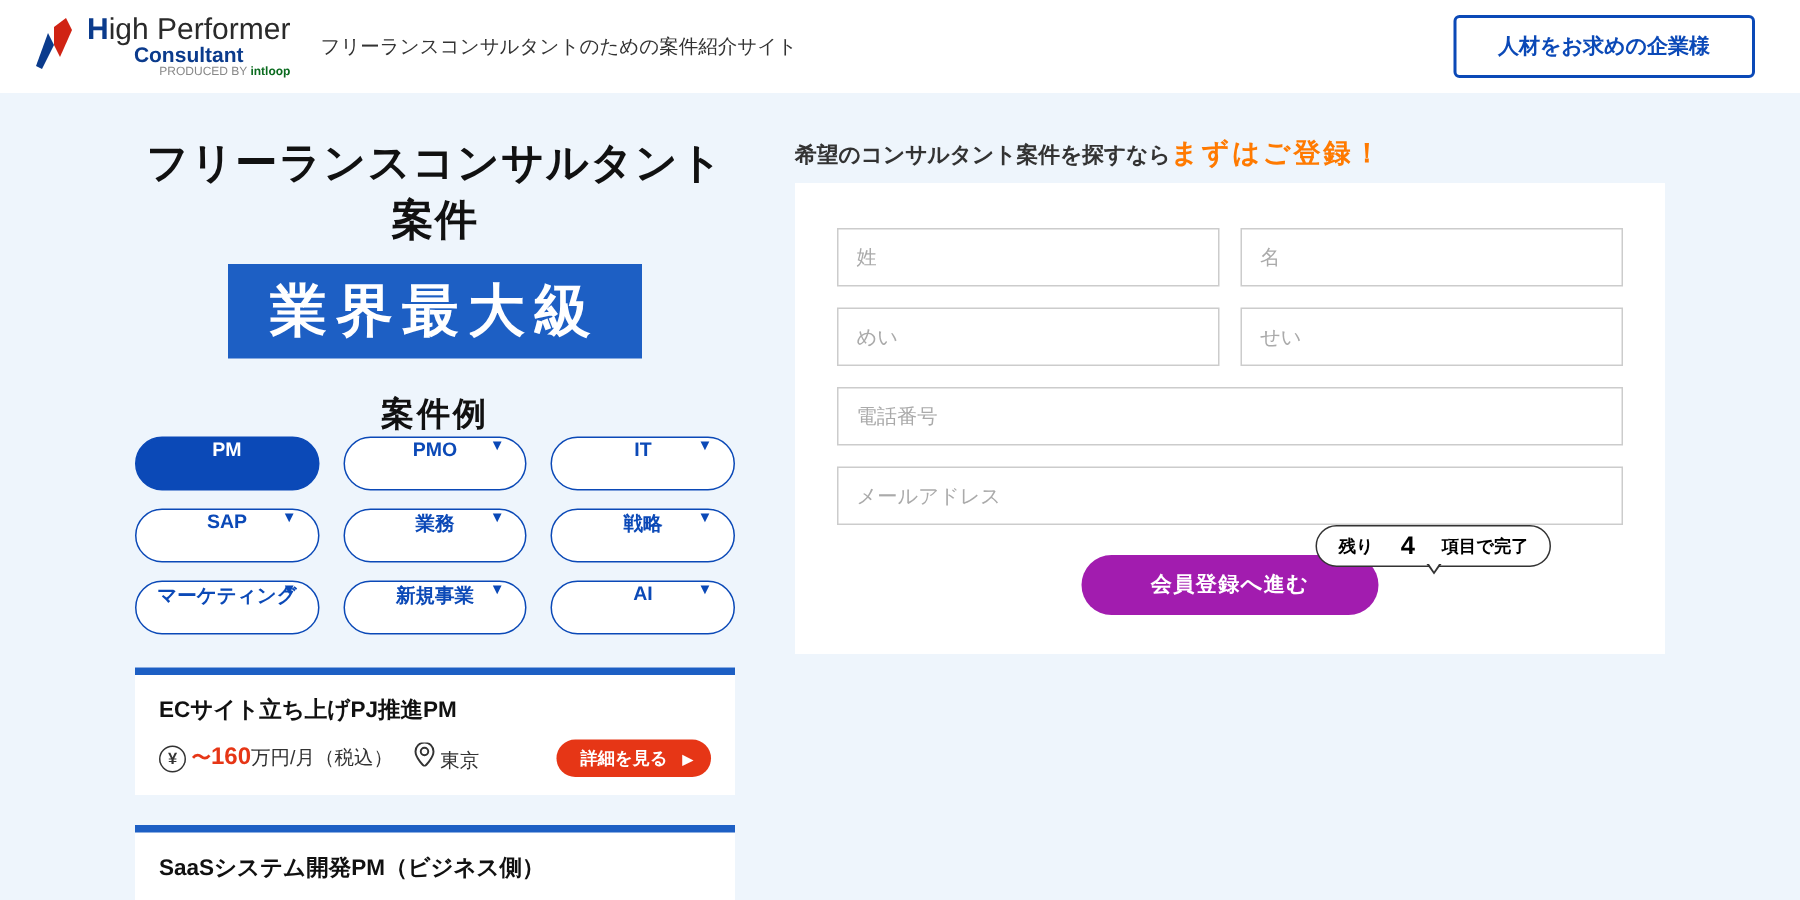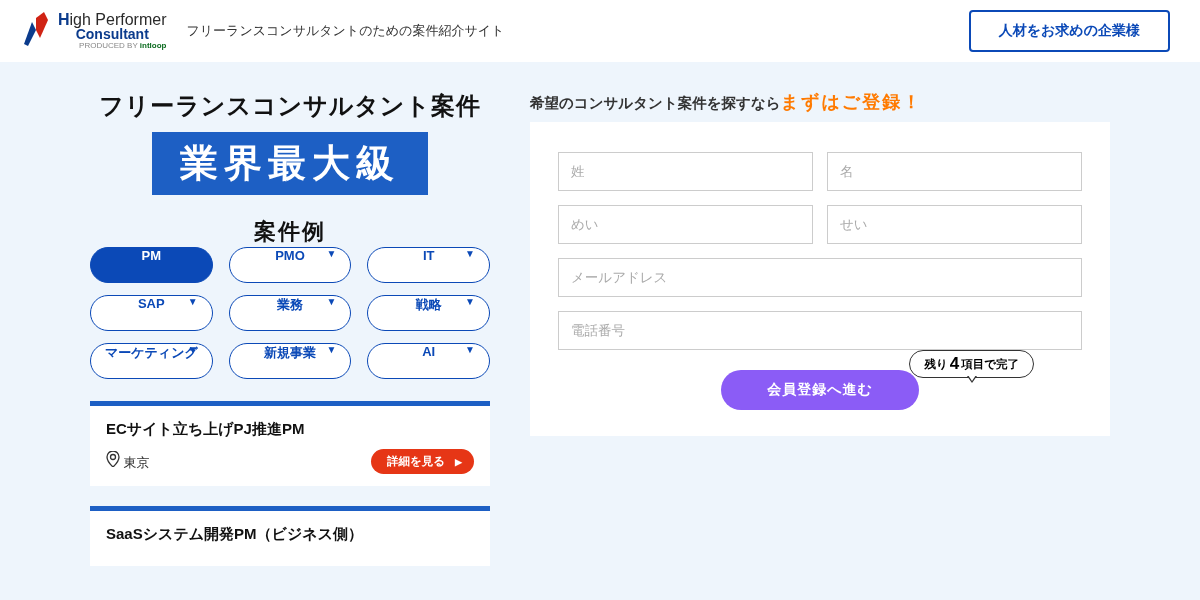--- a/index.html
+++ b/index.html
@@ -3,31 +3,31 @@
 <meta charset="utf-8">
 <style>
 *{box-sizing:border-box;margin:0;padding:0;}
 body{font-family:"Hiragino Kaku Gothic ProN","Yu Gothic",Meiryo,sans-serif;background:#fff;}
 .header{display:flex;align-items:center;justify-content:space-between;padding:10px 30px 10px 20px;}
 .logo-wrap{display:flex;align-items:center;gap:20px;}
 .logo{display:flex;align-items:center;gap:8px;}
 .logo-mark{width:30px;height:38px;position:relative;}
 .logo-mark svg{overflow:visible;}
 .logo-text{display:flex;flex-direction:column;line-height:1.05;}
-.logo-main{font-size:16px;font-weight:700;color:#0b3b8c;}
+.logo-main{font-size:20px;font-weight:700;color:#0b3b8c;}
 .logo-main .light{color:#2a2a2a;font-weight:500;}
 .logo-sub{font-size:14px;color:#0b3b8c;font-weight:600;text-align:center;margin-top:-2px;}
 .logo-tag{font-size:8px;color:#888;text-align:right;}
 .logo-tag b{color:#0b6b1f;font-weight:700;}
 .tagline{font-size:13px;color:#333;}
 .corp-btn{border:2px solid #0b49b7;color:#0b49b7;background:#fff;padding:10px 28px;font-size:14px;font-weight:700;border-radius:4px;cursor:pointer;}
 .hero{background:#eef5fc;padding:28px 0 60px;min-height:525px;}
 .hero-inner{width:1020px;margin:0 auto;display:flex;gap:40px;align-items:flex-start;}
 .left-col{width:400px;}
-.hero-title{font-size:24px;font-weight:800;color:#111;text-align:center;letter-spacing:1px;}
+.hero-title{font-size:28px;font-weight:800;color:#111;text-align:center;letter-spacing:1px;}
 .hero-badge{display:block;margin:10px auto 22px;background:#1d5fc4;color:#fff;font-size:38px;font-weight:800;padding:6px 28px;width:fit-content;letter-spacing:6px;}
 .ex-label{text-align:center;font-size:22px;font-weight:800;color:#111;letter-spacing:2px;}
 .cat-grid{display:grid;grid-template-columns:repeat(3,1fr);gap:12px 16px;margin-bottom:22px;}
 .cat-btn{border:1.5px solid #0b49b7;background:#fff;color:#0b49b7;border-radius:999px;height:36px;display:flex;align-items:flex-start;justify-content:center;font-size:13px;font-weight:700;cursor:pointer;position:relative;}
 .cat-btn.active{background:#0b49b7;color:#fff;}
 .cat-btn .caret{position:absolute;right:14px;font-size:10px;}
 .job-card{background:#fff;border-top:5px solid #1d5fc4;padding:14px 16px 12px;margin-bottom:20px;}
 .job-title{font-size:15px;font-weight:700;color:#111;margin-bottom:10px;}
 .job-row{display:flex;align-items:center;justify-content:space-between;}
 .job-info{display:flex;align-items:center;gap:14px;color:#333;font-size:13px;}
@@ -39,25 +39,25 @@
 .detail-btn .tri{font-size:9px;}
 .right-col{flex:1;}
 .reg-head{font-size:14.5px;font-weight:700;color:#333;margin-bottom:8px;}
 .reg-head .orange{color:#ff7a00;font-size:18px;font-weight:800;letter-spacing:2px;}
 .form-card{background:#fff;padding:30px 28px 26px;position:relative;}
 .row2{display:grid;grid-template-columns:1fr 1fr;gap:14px;margin-bottom:14px;}
 .row1{margin-bottom:14px;}
 .inp{width:100%;border:1px solid #ccc;padding:11px 12px;font-size:13.5px;color:#333;outline:none;}
 .inp::placeholder{color:#aaa;}
 .submit-wrap{display:flex;justify-content:center;margin-top:20px;position:relative;}
-.bubble{position:absolute;top:-20px;right:48px;background:#fff;border:1.5px solid #333;border-radius:999px;padding:3px 14px;font-size:11.5px;font-weight:700;display:flex;align-items:center;gap:2px;}
+.bubble{position:absolute;top:-20px;right:48px;background:#fff;border:1.5px solid #333;border-radius:999px;padding:3px 14px;font-size:11.5px;font-weight:700;display:flex;align-items:center;gap:18px;}
 .bubble .big{font-size:17px;font-weight:800;}
 .bubble::after{content:"";position:absolute;bottom:-6px;left:50%;transform:translateX(-50%);width:0;height:0;border-left:5px solid transparent;border-right:5px solid transparent;border-top:7px solid #333;}
 .bubble::before{content:"";position:absolute;bottom:-4px;left:50%;transform:translateX(-50%);width:0;height:0;border-left:4px solid transparent;border-right:4px solid transparent;border-top:6px solid #fff;z-index:1;}
-.submit-btn{background:#8b5cf6;color:#fff;border:none;border-radius:999px;padding:11px 46px;font-size:14px;font-weight:800;cursor:pointer;letter-spacing:1px;}
+.submit-btn{background:#a21caf;color:#fff;border:none;border-radius:999px;padding:11px 46px;font-size:14px;font-weight:800;cursor:pointer;letter-spacing:1px;}
 </style>
 </head>
 <body>
 
 <header class="header">
   <div class="logo-wrap">
     <div class="logo">
       <span class="logo-mark">
         <svg width="30" height="38" viewBox="0 0 30 38">
             <path d="M4 32 L12 10 L16 18 L8 34 Z" fill="#0b3b8c"></path>
@@ -120,20 +120,21 @@
             <span>AI</span>
             <span class="caret">▼</span>
           </button>
         </div>
 
       <div id="jobs">
           <div class="job-card">
             <div class="job-title">ECサイト立ち上げPJ推進PM</div>
             <div class="job-row">
               <div class="job-info">
+                <span class="salary"><span class="yen-circle">¥</span> <span class="wave">〜</span><span class="num">160</span><span>万円/月（税込）</span></span>
                 <span><span class="pin-icon">
                     <svg width="14" height="16" viewBox="0 0 14 16">
                       <path d="M7 0C3.7 0 1 2.7 1 6c0 4.5 6 10 6 10s6-5.5 6-10C13 2.7 10.3 0 7 0zm0 8.5A2.5 2.5 0 117 3.5a2.5 2.5 0 010 5z" fill="none" stroke="#333" stroke-width="1.3"></path>
                     </svg>
                   </span> 東京</span>
               </div>
               <button class="detail-btn">
                 <span>詳細を見る</span>
                 <span class="tri">▶</span>
               </button>
@@ -152,24 +153,24 @@
       <div class="form-card">
         <div class="row2">
           <input class="inp" placeholder="姓" style="">
           <input class="inp" placeholder="名" style="">
         </div>
         <div class="row2">
           <input class="inp" placeholder="めい" style="">
           <input class="inp" placeholder="せい" style="">
         </div>
         <div class="row1">
-          <input class="inp" placeholder="メールアドレス" style="">
+          <input class="inp" placeholder="電話番号" style="">
         </div>
         <div class="row1">
-          <input class="inp" placeholder="電話番号" style="">
+          <input class="inp" placeholder="メールアドレス" style="">
         </div>
         <div class="submit-wrap">
           <div class="bubble">
             <span>残り </span>
               <span class="big">4</span>
               <span> 項目で完了</span>
           </div>
           <button class="submit-btn">会員登録へ進む</button>
         </div>
       </div>

